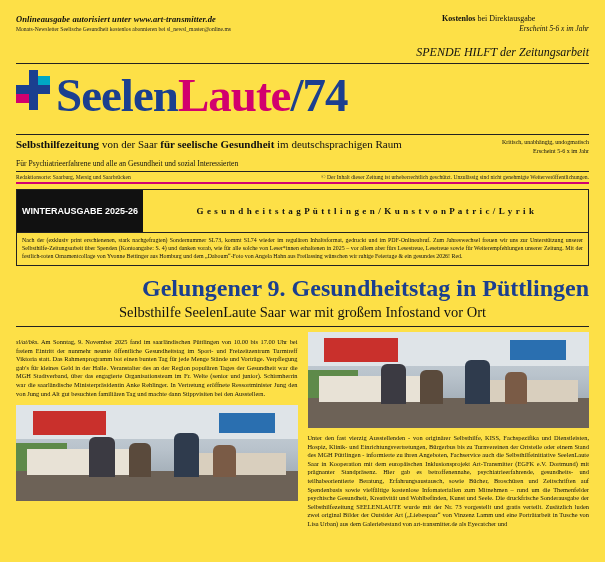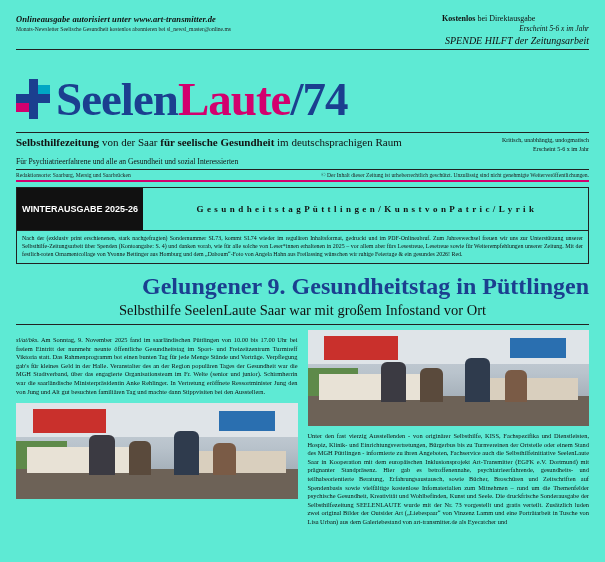--- a/index.html
+++ b/index.html
@@ -8,42 +8,42 @@
     background:#ffffff;
     font-family:"Liberation Serif", serif;
     color:#111;
     overflow:hidden;
   }
   .page{
     position:relative;
     width:605px;height:562px;
     box-sizing:border-box;
     padding:14px 16px 0 16px;
-    background:#5eead4;
+    background:#fde047;
   }
 
   
   .topstrip{
     display:flex;justify-content:space-between;align-items:flex-start;
     border-bottom:1px solid #222;
     padding-bottom:3px;
   }
   .topstrip-left{width:63%;}
   .topstrip-right{width:35%;text-align:right;}
   .ts-line1{font-style:italic;font-weight:bold;font-size:8.5px;letter-spacing:.1px;}
   .ts-line2{font-size:5.6px;margin-top:2px;color:#222;}
   .ts-r1{font-size:8px;text-align:center;}
   .ts-r1 b{font-weight:bold;}
-  .ts-r2{font-style:italic;font-size:10px;margin-top:2px;}
+  .ts-r2{font-style:italic;font-size:12px;margin-top:12px;}
   .ts-r3{font-style:italic;font-size:7.4px;margin-top:1px;}
 
   
   .masthead{
-    display:flex;align-items:center;
-    margin-top:18px;
+    display:flex;
+    margin-top:6px;
     height:62px;
   }
   .cross{
     position:relative;width:34px;height:40px;margin-right:6px;flex:0 0 auto;
   }
   .cross .bar-v{position:absolute;left:13px;top:0;width:9px;height:40px;background:#1b3f8f;}
   .cross .bar-h{position:absolute;left:0;top:15px;width:34px;height:9px;background:#1b3f8f;}
   .cross .mag{position:absolute;left:0;top:24px;width:13px;height:9px;background:#d2006e;}
   .cross .cyan{position:absolute;left:22px;top:6px;width:12px;height:9px;background:#00a7c4;}
 

